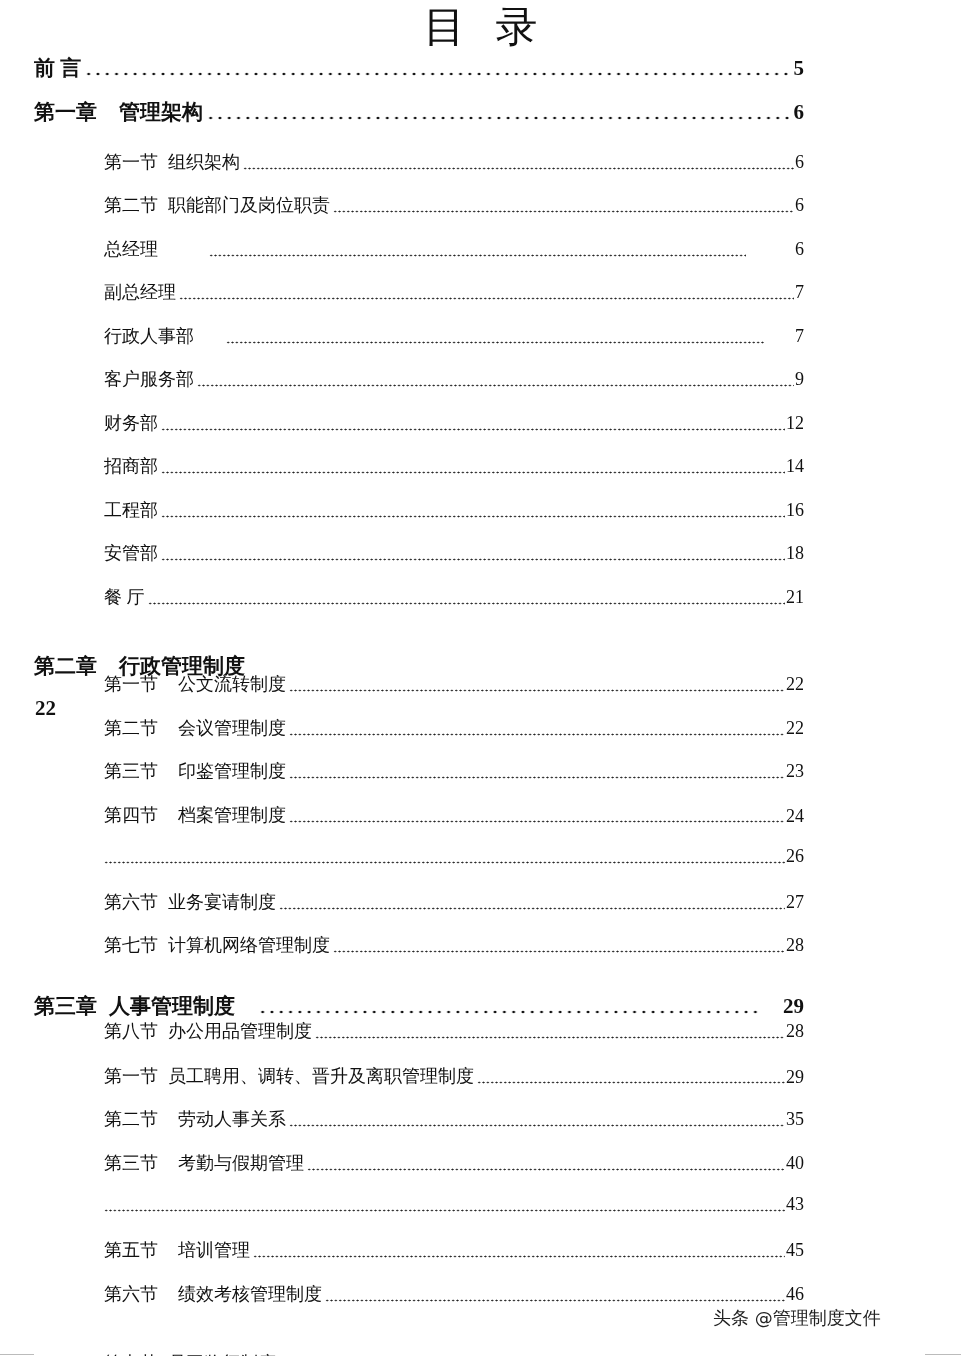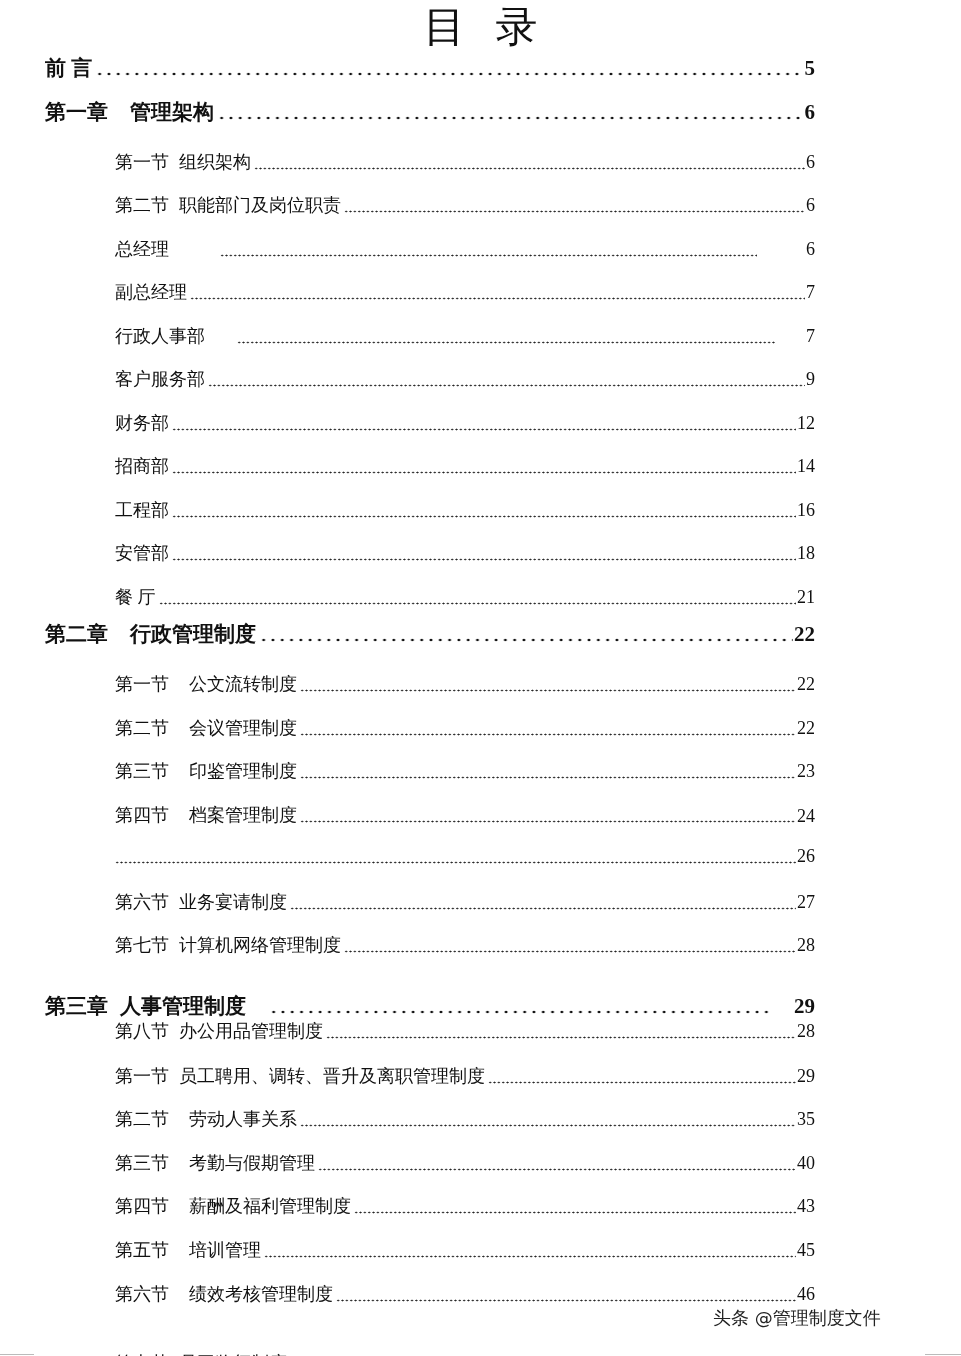--- a/index.html
+++ b/index.html
@@ -26,21 +26,20 @@
       line-height: 50px;
       font-weight: normal;
       padding-left: 30px;
       box-sizing: border-box;
     }
     .toc-row {
       position: absolute;
       display: flex;
       align-items: baseline;
       white-space: nowrap;
-      margin-left: 11px;
     }
     .toc-row.level-1 {
       left: 34px;
       width: 770px;
       font-size: 21px;
       font-weight: bold;
     }
     .toc-row.level-2 {
       left: 104px;
       width: 700px;
@@ -165,21 +164,21 @@
     <div class="toc-row level-2" style="top: 541px;">
       <span class="label"><span>安管部</span></span>
       <span class="leader"></span>
       <span class="page">18</span>
     </div>
     <div class="toc-row level-2" style="top: 585px;">
       <span class="label"><span>餐 厅</span></span>
       <span class="leader"></span>
       <span class="page">21</span>
     </div>
-    <div class="toc-row level-1" style="top: 620px;">
+    <div class="toc-row level-1" style="top: 652px; flex-direction: column;">
       <span class="label"><span class="num">第二章</span><span class="gap"></span><span>行政管理制度</span></span>
       <span class="leader"></span>
       <span class="page">22</span>
     </div>
     <div class="toc-row level-2" style="top: 672px;">
       <span class="label"><span class="num">第一节</span><span class="gap wide"></span><span>公文流转制度</span></span>
       <span class="leader"></span>
       <span class="page">22</span>
     </div>
     <div class="toc-row level-2" style="top: 716px;">
@@ -214,37 +213,36 @@
     <div class="toc-row level-2" style="top: 1019px;">
       <span class="label"><span class="num">第八节</span><span class="gap"></span><span>办公用品管理制度</span></span>
       <span class="leader"></span>
       <span class="page">28</span>
     </div>
     <div class="toc-row level-1" style="top: 992px; gap: 20px;">
       <span class="label"><span class="num">第三章</span><span class="gap" style="width: 12px;"></span><span>人事管理制度</span></span>
       <span class="leader"></span>
       <span class="page">29</span>
     </div>
-    <div class="toc-row level-2" style="top: 1064px;">
+    <div class="toc-row level-2" style="top: 1064px; align-items: flex-end;">
       <span class="label"><span class="num">第一节</span><span class="gap"></span><span>员工聘用、调转、晋升及离职管理制度</span></span>
       <span class="leader"></span>
       <span class="page">29</span>
     </div>
     <div class="toc-row level-2" style="top: 1107px;">
       <span class="label"><span class="num">第二节</span><span class="gap wide"></span><span>劳动人事关系</span></span>
       <span class="leader"></span>
       <span class="page">35</span>
     </div>
     <div class="toc-row level-2" style="top: 1151px;">
       <span class="label"><span class="num">第三节</span><span class="gap wide"></span><span>考勤与假期管理</span></span>
       <span class="leader"></span>
       <span class="page">40</span>
     </div>
     <div class="toc-row level-2" style="top: 1194px;">
-      <span class="label"><span class="num">第四节</span><span class="gap wide"></span><span>薪酬及福利管理制度</span></span>
       <span class="leader"></span>
       <span class="page">43</span>
     </div>
     <div class="toc-row level-2" style="top: 1238px;">
       <span class="label"><span class="num">第五节</span><span class="gap wide"></span><span>培训管理</span></span>
       <span class="leader"></span>
       <span class="page">45</span>
     </div>
     <div class="toc-row level-2" style="top: 1282px;">
       <span class="label"><span class="num">第六节</span><span class="gap wide"></span><span>绩效考核管理制度</span></span>

